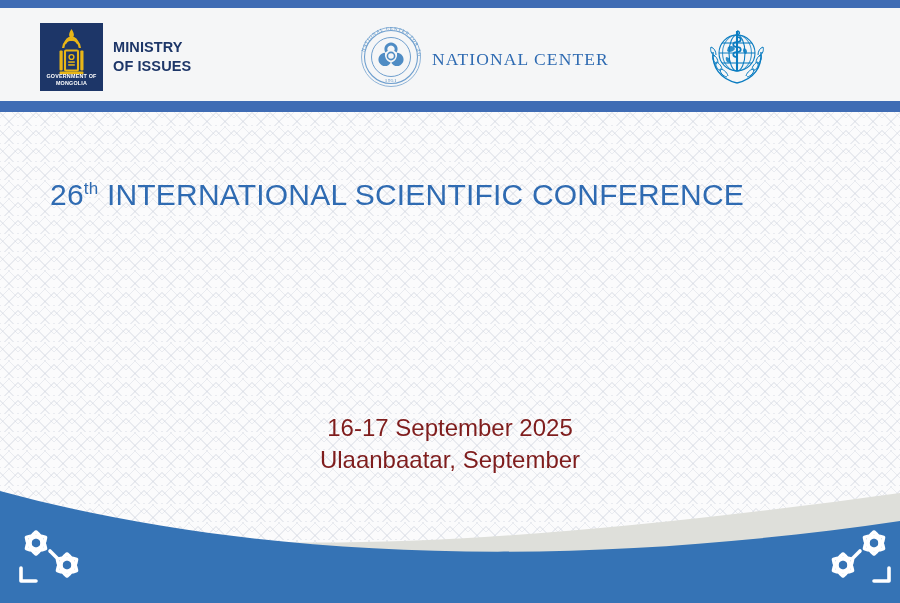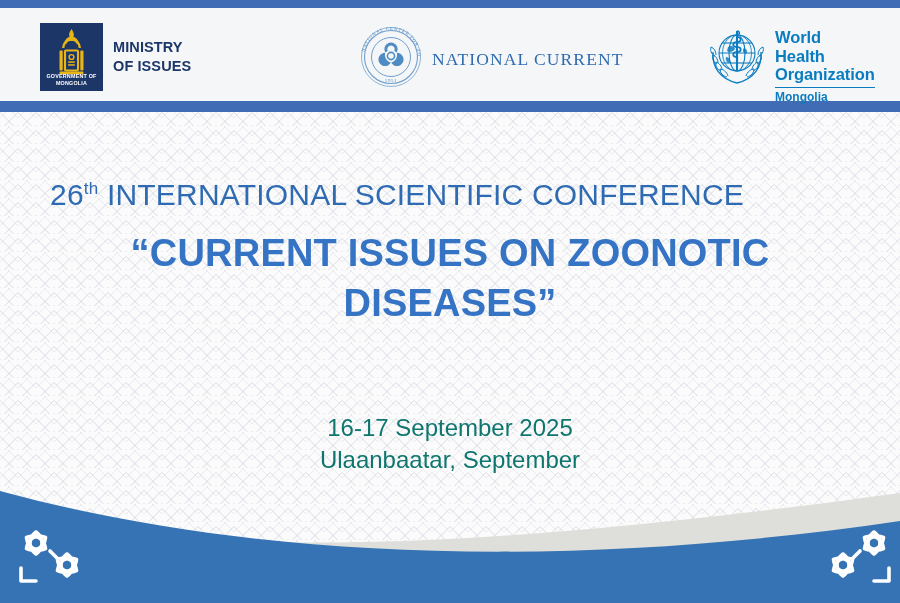--- a/index.html
+++ b/index.html
@@ -171,21 +171,21 @@
     font-weight: bold;
     line-height: 50px;
     letter-spacing: .2px;
   }
 
   .event-meta {
     position: absolute;
     left: 0; top: 412px;
     width: 900px;
     text-align: center;
-    color: #0f766e;
+    color: #7f1d1d;
     font-size: 24px;
     line-height: 32px;
   }
 
   
   .waves {
     position: absolute;
     left: 0; top: 455px;
     width: 900px; height: 148px;
   }
@@ -268,21 +268,21 @@
               <path d="M0 -13.5 a6.6 6.6 0 0 1 5.7 9.9 a8.6 8.6 0 0 0 -11.4 0 A6.6 6.6 0 0 1 0 -13.5 z
                        M0 -10.6 a3.7 3.7 0 0 0 -3.3 5.4 a11.4 11.4 0 0 1 6.6 0 A3.7 3.7 0 0 0 0 -10.6 z"></path>
               <path d="M0 -13.5 a6.6 6.6 0 0 1 5.7 9.9 a8.6 8.6 0 0 0 -11.4 0 A6.6 6.6 0 0 1 0 -13.5 z" transform="rotate(120)"></path>
               <path d="M0 -13.5 a6.6 6.6 0 0 1 5.7 9.9 a8.6 8.6 0 0 0 -11.4 0 A6.6 6.6 0 0 1 0 -13.5 z" transform="rotate(240)"></path>
               <circle cx="0" cy="0" r="3.6" fill="none" stroke="#4f8cc4" stroke-width="1.6"></circle>
             </g>
           </g>
         </svg>
       </div>
       <div class="ncz-text">
-        <div class="ncz-line1">NATIONAL CURRENT</div>
+        <div class="ncz-line1">NATIONAL CENTER</div>
       </div>
     </div>
 
     <div class="who">
       <div>
         <svg class="who-emblem" viewBox="0 0 62 62" aria-hidden="true">
           <g stroke="#0a7cc1" fill="none" stroke-width="1.1">
 
             <path d="M31 57 C14 53 6 41 7 26" stroke-width="1.4"></path>
             <path d="M31 57 C48 53 56 41 55 26" stroke-width="1.4"></path>
@@ -310,36 +310,29 @@
             <path d="M38 22 c3 1 4 4 2 6 c-3 -1 -4 -4 -2 -6 z" fill="#0a7cc1" stroke="none" opacity=".85"></path>
           </g>
 
           <g stroke="#0a7cc1" fill="none">
             <path d="M31 5 v40" stroke-width="2.1"></path>
             <path d="M31 11 c5 0 5 5 0 5 c-5 0 -5 5 0 5 c5 0 5 5 0 5 c-5 0 -5 5 0 5" stroke-width="1.7"></path>
             <path d="M31 5 c2.6 0 3.4 2.6 1 3.6" stroke-width="1.5"></path>
           </g>
         </svg>
       </div>
-      <div class="who-text">
-        <div class="who-name">World Health</div>
-        <div class="who-name">Organization</div>
-        <div class="who-rule"></div>
-        <div class="who-country">Mongolia</div>
-      </div>
     </div>
 
   </div>
 
   <div class="conference-line">
     <span>26</span><sup>th</sup>
     <span>INTERNATIONAL SCIENTIFIC CONFERENCE</span>
   </div>
 
-  <div class="theme-title">“CURRENT ISSUES ON ZOONOTIC DISEASES”</div>
 
   <div class="event-meta">
     <div>16-17 September 2025</div>
     <div>Ulaanbaatar, September</div>
   </div>
 
   <div class="waves">
     <svg width="900" height="148" viewBox="0 0 900 148" aria-hidden="true">
 
       <path d="M0 58 C 230 108 520 90 900 38 L900 148 L0 148 Z" fill="#dedfda"></path>

